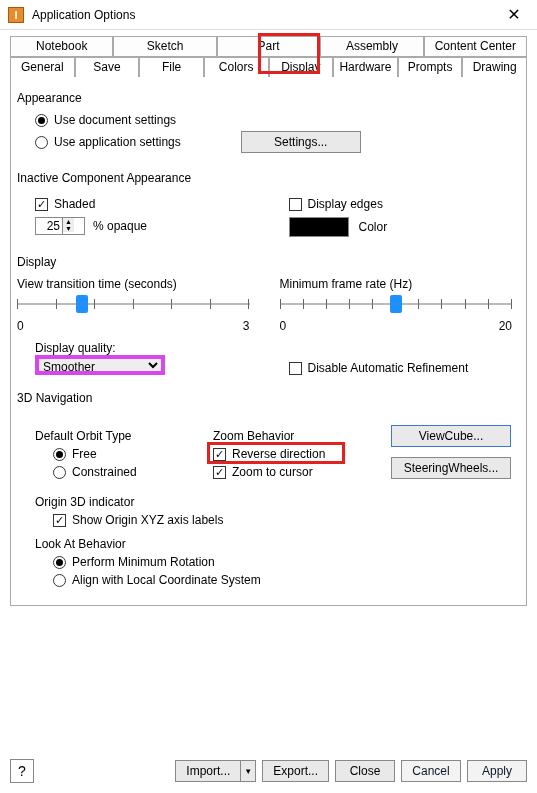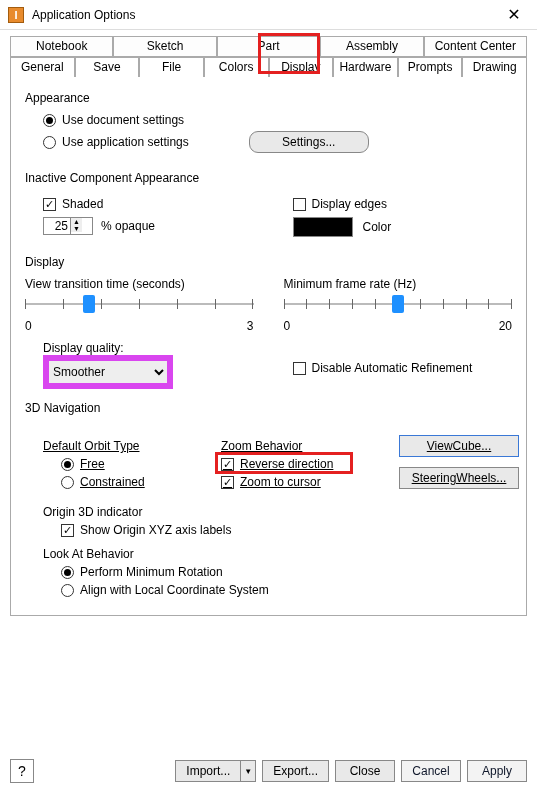--- a/index.html
+++ b/index.html
@@ -56,21 +56,21 @@
     text-align: center;
     cursor: default;
     font-size: 12px;
     flex: 1;
   }
   .tab.front { background: #fff; }
   .tabrow.back .tab { border-bottom: 1px solid #aaa; }
   .panelbody {
     border: 1px solid #aaa;
     border-top: none;
-    padding: 8px 14px 14px 14px;
+    padding: 8px 14px 14px 6px;
   }
   .section-title {
     margin: 6px 0 8px 0;
   }
   .row { display: flex; align-items: center; }
   .indent { padding-left: 18px; }
   .radio, .check {
     display: flex; align-items: center;
     margin: 4px 0;
   }
@@ -95,21 +95,21 @@
   }
   .check.sel span.box::after { content: "✓"; }
   .btn {
     border: 1px solid #888;
     background: #e9e9e9;
     padding: 3px 10px;
     text-align: center;
     min-width: 60px;
     cursor: default;
   }
-  .btn.wide { width: 120px; border-radius: 9px; }
+  .btn.wide { width: 120px; }
   .btn.disabled { color: #0f172a; background: #f3f3f3; }
   .spin {
     width: 50px;
     display: flex;
     border: 1px solid #888;
   }
   .spin input {
     width: 26px; border: none; text-align: right; padding: 1px 2px;
     font: inherit;
   }
@@ -148,21 +148,21 @@
     transform: translateX(-50%);
   }
   .slider-labels {
     display: flex; justify-content: space-between;
     font-size: 12px; margin-top: 2px;
   }
   .twocol { display: flex; gap: 30px; }
   .twocol > div { flex: 1; }
   select.dropdown {
     width: 130px; font: inherit;
-    border: 6px solid #d946ef; background: #eee; height: 34px;
+    border: 4px solid #d946ef; background: #eee; height: 20px;
   }
   .navgrid {
     display: grid;
     grid-template-columns: 170px 170px 140px;
     gap: 0 8px;
     align-items: start;
   }
   .footer {
     display: flex;
     align-items: center;
@@ -333,21 +333,21 @@
       </div>
       <div style="padding-top:16px;">
         <div class="check">
           <span class="box"></span>
             <span>Disable Automatic Refinement</span>
         </div>
       </div>
     </div>
 
     <div class="section-title" style="margin-top:12px;">3D Navigation</div>
-    <div class="navgrid indent" style="margin-top:20px; position:relative;text-decoration:underline;">
+    <div class="navgrid indent" style="margin-top:20px; position:relative;">
       <div>
         <div class="subhead">Default Orbit Type</div>
         <div class="radio sel indent">
           <span class="circle"></span>
             <span>Free</span>
         </div>
         <div class="radio indent">
           <span class="circle"></span>
             <span>Constrained</span>
         </div>

